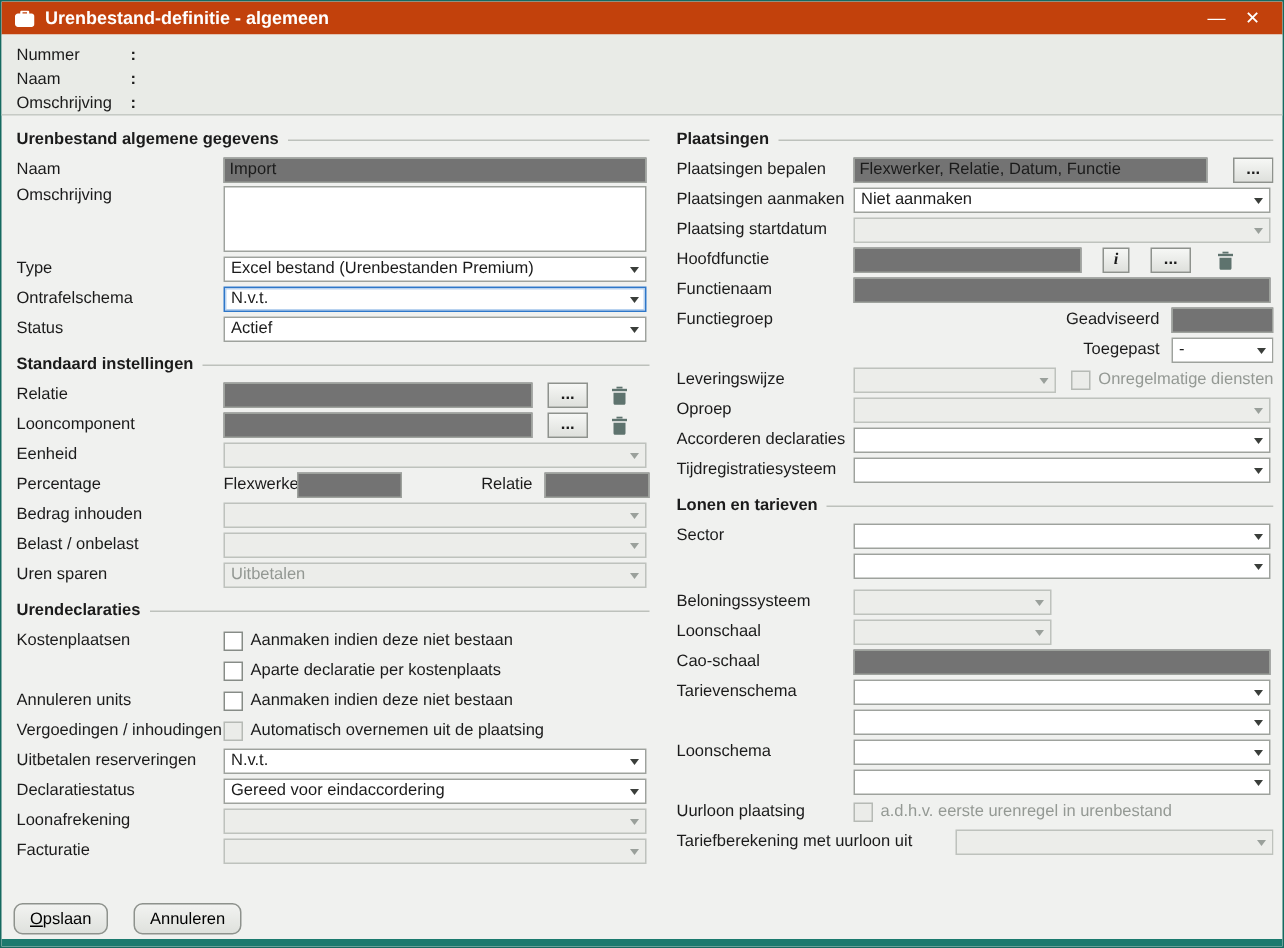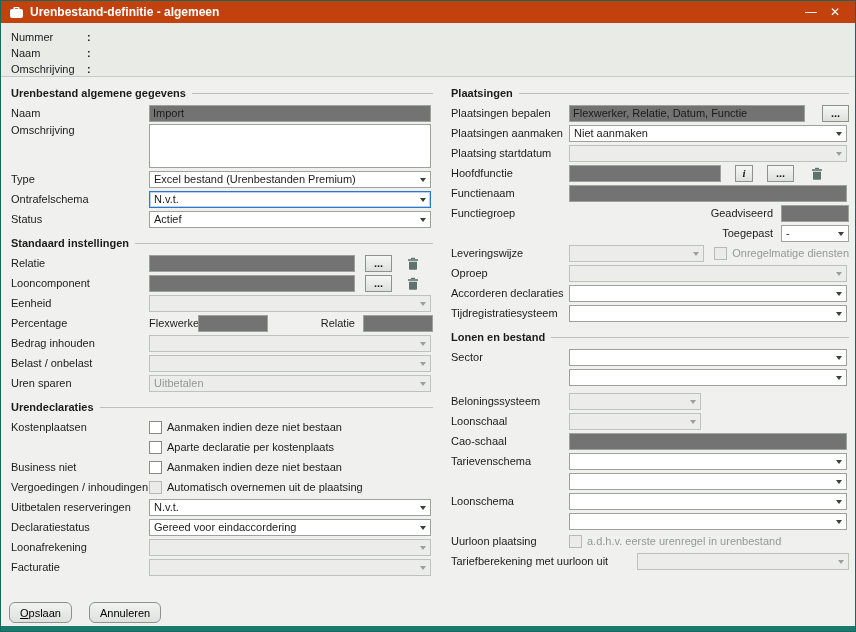--- a/index.html
+++ b/index.html
@@ -209,21 +209,21 @@
       <span>Aanmaken indien deze niet bestaan</span>
     </div>
 
     <div class="row">
       <span class="lbl"></span>
       <span class="chk"></span>
       <span>Aparte declaratie per kostenplaats</span>
     </div>
 
     <div class="row">
-      <span class="lbl">Business niet</span>
+      <span class="lbl">Annuleren units</span>
       <span class="chk"></span>
       <span>Aanmaken indien deze niet bestaan</span>
     </div>
 
     <div class="row">
       <span class="lbl">Vergoedingen / inhoudingen</span>
       <span class="chk disabled"></span>
       <span>Automatisch overnemen uit de plaatsing</span>
     </div>
 
@@ -352,21 +352,21 @@
 
     <div class="row">
       <span class="lbl">Tijdregistratiesysteem</span>
       <div class="combo w278">
         <span class="cval"></span>
         <span class="chev"></span>
       </div>
     </div>
 
     <div class="section mt">
-      <span class="st">Lonen en bestand</span>
+      <span class="st">Lonen en tarieven</span>
     </div>
 
     <div class="row">
       <span class="lbl">Sector</span>
       <div class="combo w278">
         <span class="cval"></span>
         <span class="chev"></span>
       </div>
     </div>
 

